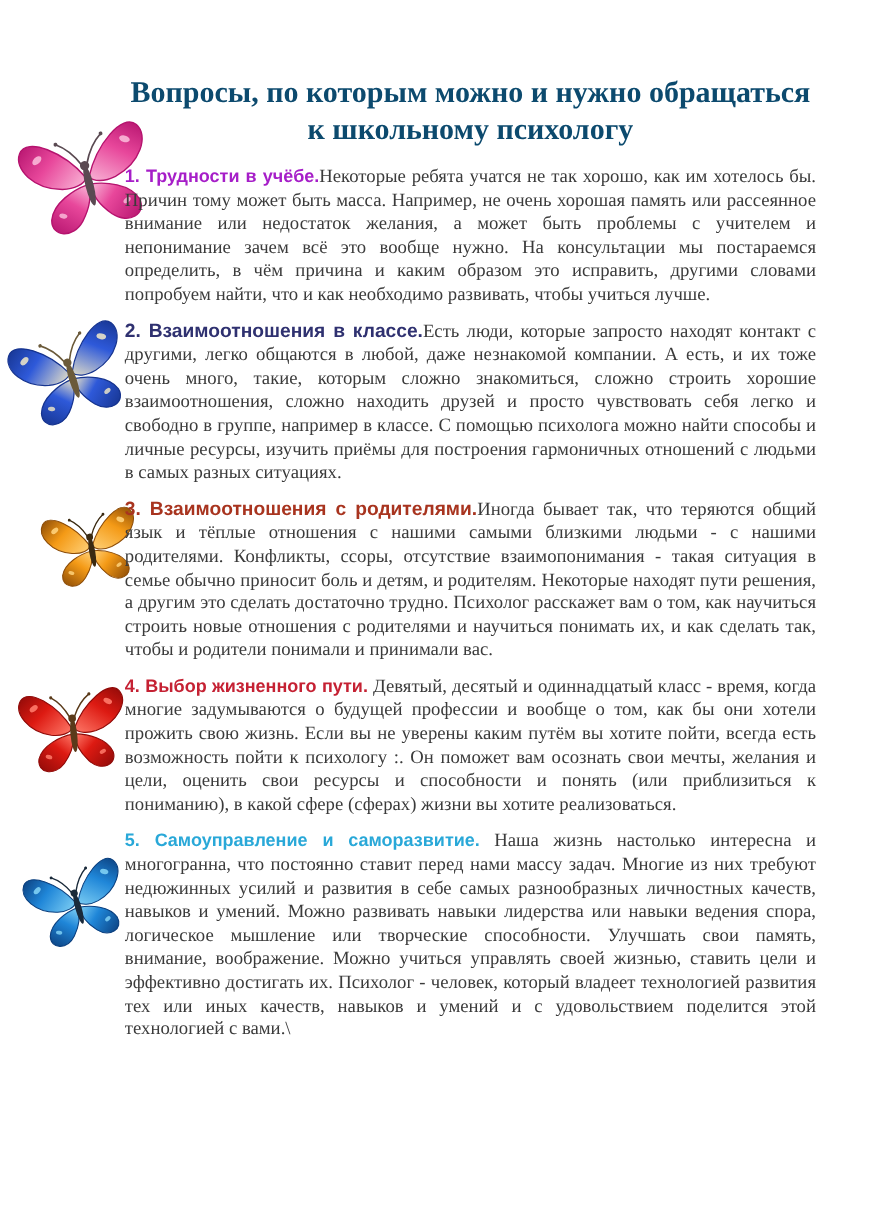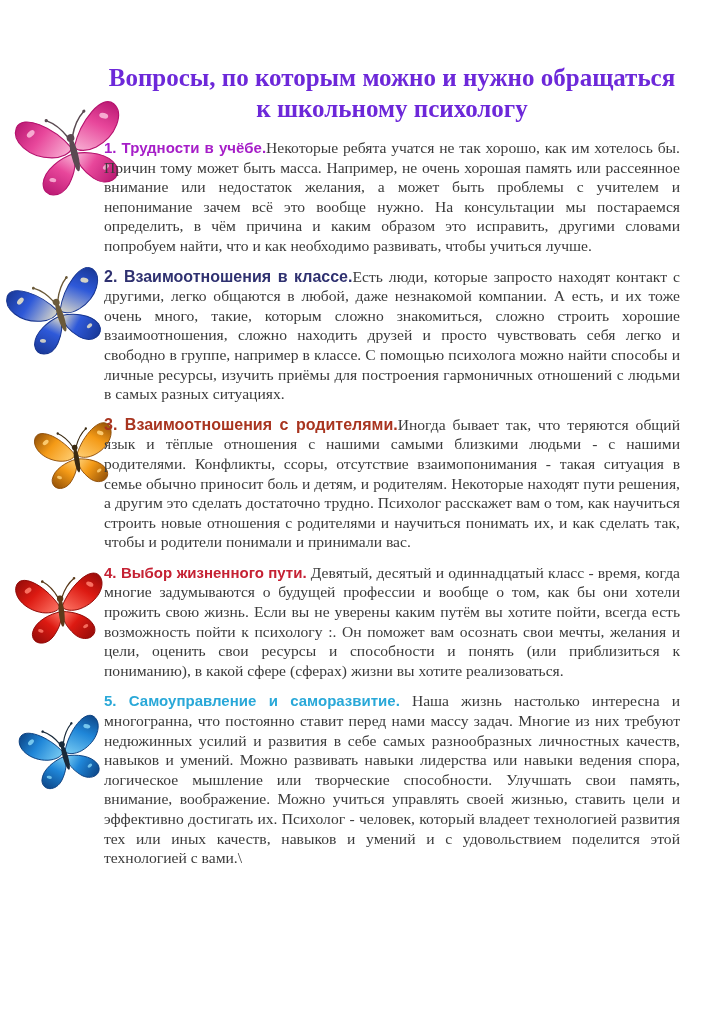--- a/index.html
+++ b/index.html
@@ -192,21 +192,21 @@
           <ellipse cx="17" cy="29" rx="4" ry="2.4" fill="#7fd0f4" opacity="0.9" transform="rotate(-30 17 29)"></ellipse>
           <ellipse cx="26" cy="73" rx="3" ry="1.8" fill="#7fd0f4" opacity="0.85" transform="rotate(25 26 73)"></ellipse>
         </g>
     <ellipse cx="50" cy="56" rx="3" ry="15" fill="#1a2a3a"></ellipse>
     <circle cx="50" cy="41" r="3.4" fill="#1a2a3a"></circle>
   </svg>
     </div>
 
   <div class="content">
 
-    <h1 class="title" style="color: #6d28d9;">Вопросы, по которым можно и нужно обращаться к школьному психологу</h1>
+    <h1 class="title" style="color: #0c4a6e;">Вопросы, по которым можно и нужно обращаться к школьному психологу</h1>
 
     <p class="section"><span class="heading h-sans" style="color: rgb(166, 30, 200);">1. Трудности в учёбе.</span><span>Некоторые ребята учатся не так хорошо, как им хотелось бы. Причин тому может быть масса. Например, не очень хорошая память или рассеянное внимание или недостаток желания, а может быть проблемы с учителем и непонимание зачем всё это вообще нужно. На консультации мы постараемся определить, в чём причина и каким образом это исправить, другими словами попробуем найти, что и как необходимо развивать, чтобы учиться лучше.</span></p>
 
     <p class="section"><span class="heading h-serif" style="color: rgb(47, 49, 112);">2. Взаимоотношения в классе.</span><span>Есть люди, которые запросто находят контакт с другими, легко общаются в любой, даже незнакомой компании. А есть, и их тоже очень много, такие, которым сложно знакомиться, сложно строить хорошие взаимоотношения, сложно находить друзей и просто чувствовать себя легко и свободно в группе, например в классе. С помощью психолога можно найти способы и личные ресурсы, изучить приёмы для построения гармоничных отношений с людьми в самых разных ситуациях.</span></p>
 
     <p class="section"><span class="heading h-serif" style="color: rgb(168, 52, 31);">3. Взаимоотношения с родителями.</span><span>Иногда бывает так, что теряются общий язык и тёплые отношения с нашими самыми близкими людьми - с нашими родителями. Конфликты, ссоры, отсутствие взаимопонимания - такая ситуация в семье обычно приносит боль и детям, и родителям. Некоторые находят пути решения, а другим это сделать достаточно трудно. Психолог расскажет вам о том, как научиться строить новые отношения с родителями и научиться понимать их, и как сделать так, чтобы и родители понимали и принимали вас.</span></p>
 
     <p class="section"><span class="heading h-sans" style="color: rgb(197, 33, 51);">4. Выбор жизненного пути.</span><span> Девятый, десятый и одиннадцатый класс - время, когда многие задумываются о будущей профессии и вообще о том, как бы они хотели прожить свою жизнь. Если вы не уверены каким путём вы хотите пойти, всегда есть возможность пойти к психологу :. Он поможет вам осознать свои мечты, желания и цели, оценить свои ресурсы и способности и понять (или приблизиться к пониманию), в какой сфере (сферах) жизни вы хотите реализоваться.</span></p>
 
     <p class="section"><span class="heading h-sans" style="color: rgb(41, 168, 216);">5. Самоуправление и саморазвитие.</span><span> Наша жизнь настолько интересна и многогранна, что постоянно ставит перед нами массу задач. Многие из них требуют недюжинных усилий и развития в себе самых разнообразных личностных качеств, навыков и умений. Можно развивать навыки лидерства или навыки ведения спора, логическое мышление или творческие способности. Улучшать свои память, внимание, воображение. Можно учиться управлять своей жизнью, ставить цели и эффективно достигать их. Психолог - человек, который владеет технологией развития тех или иных качеств, навыков и умений и с удовольствием поделится этой технологией с вами.\</span></p>

